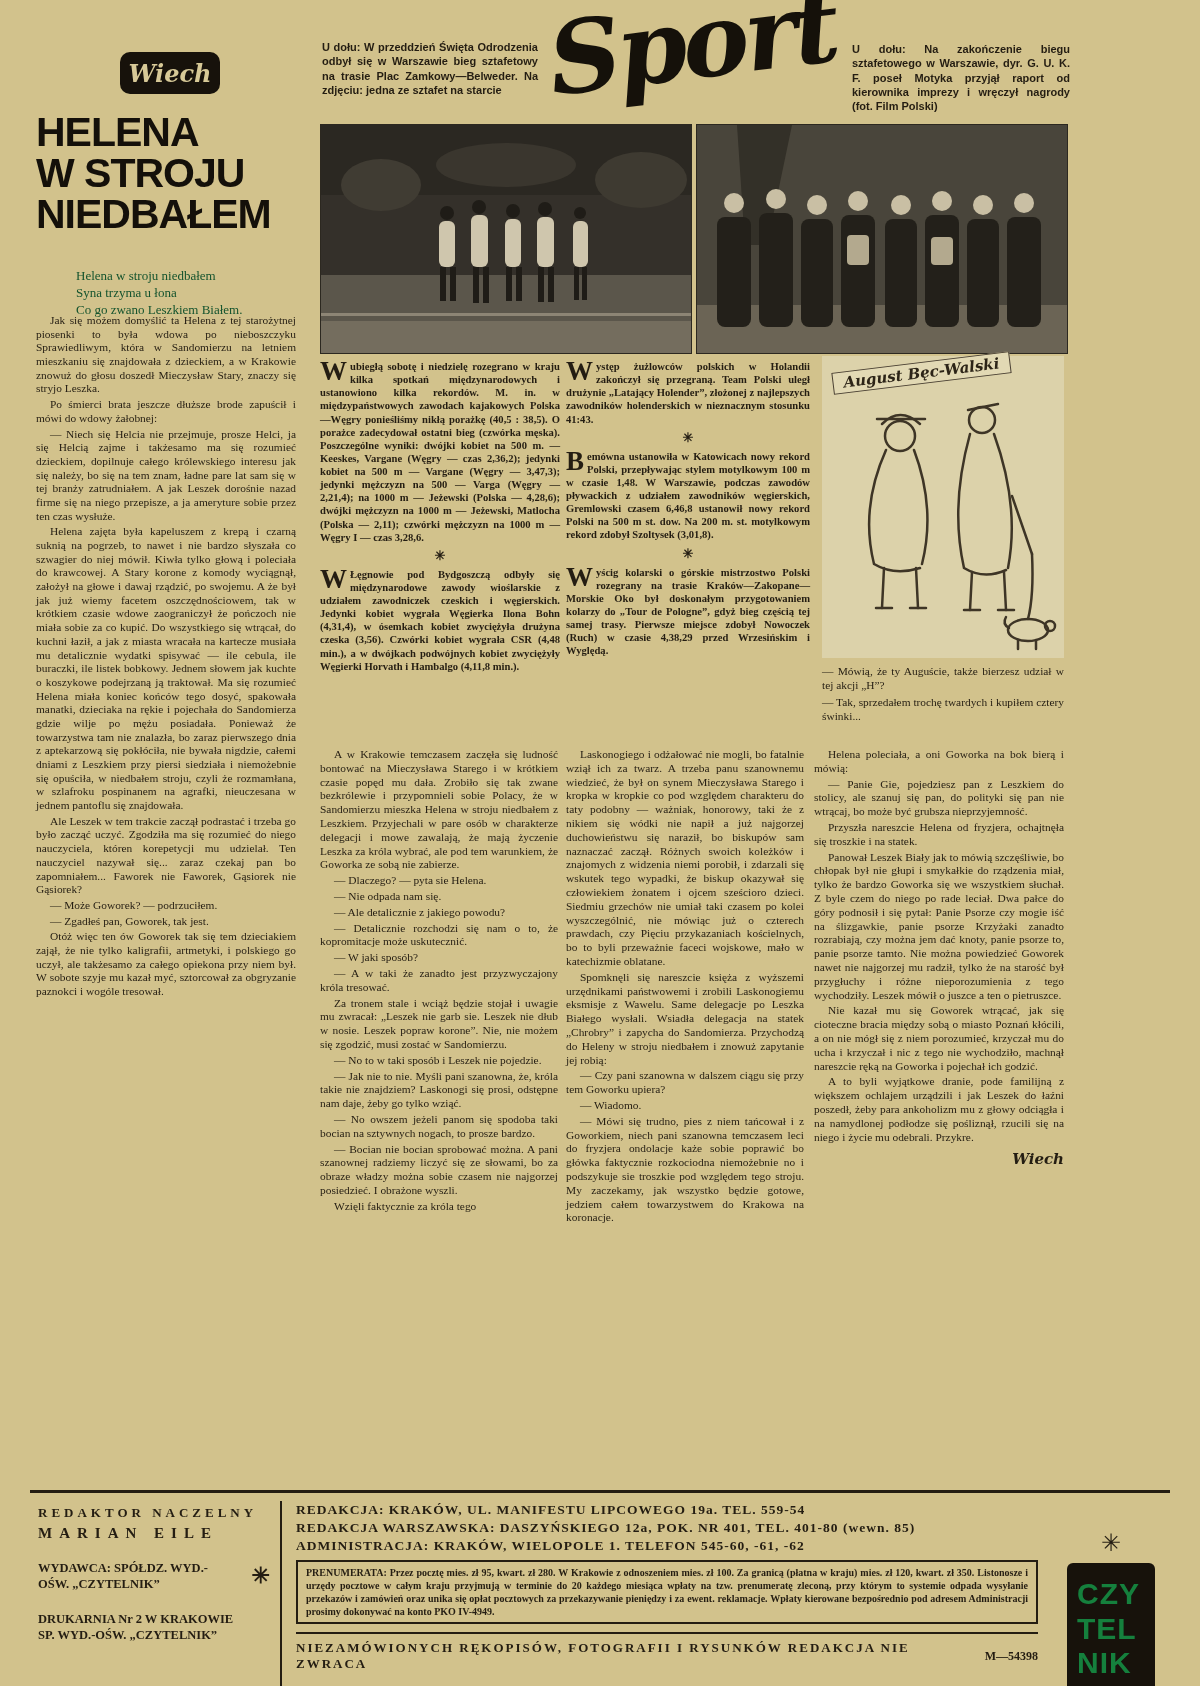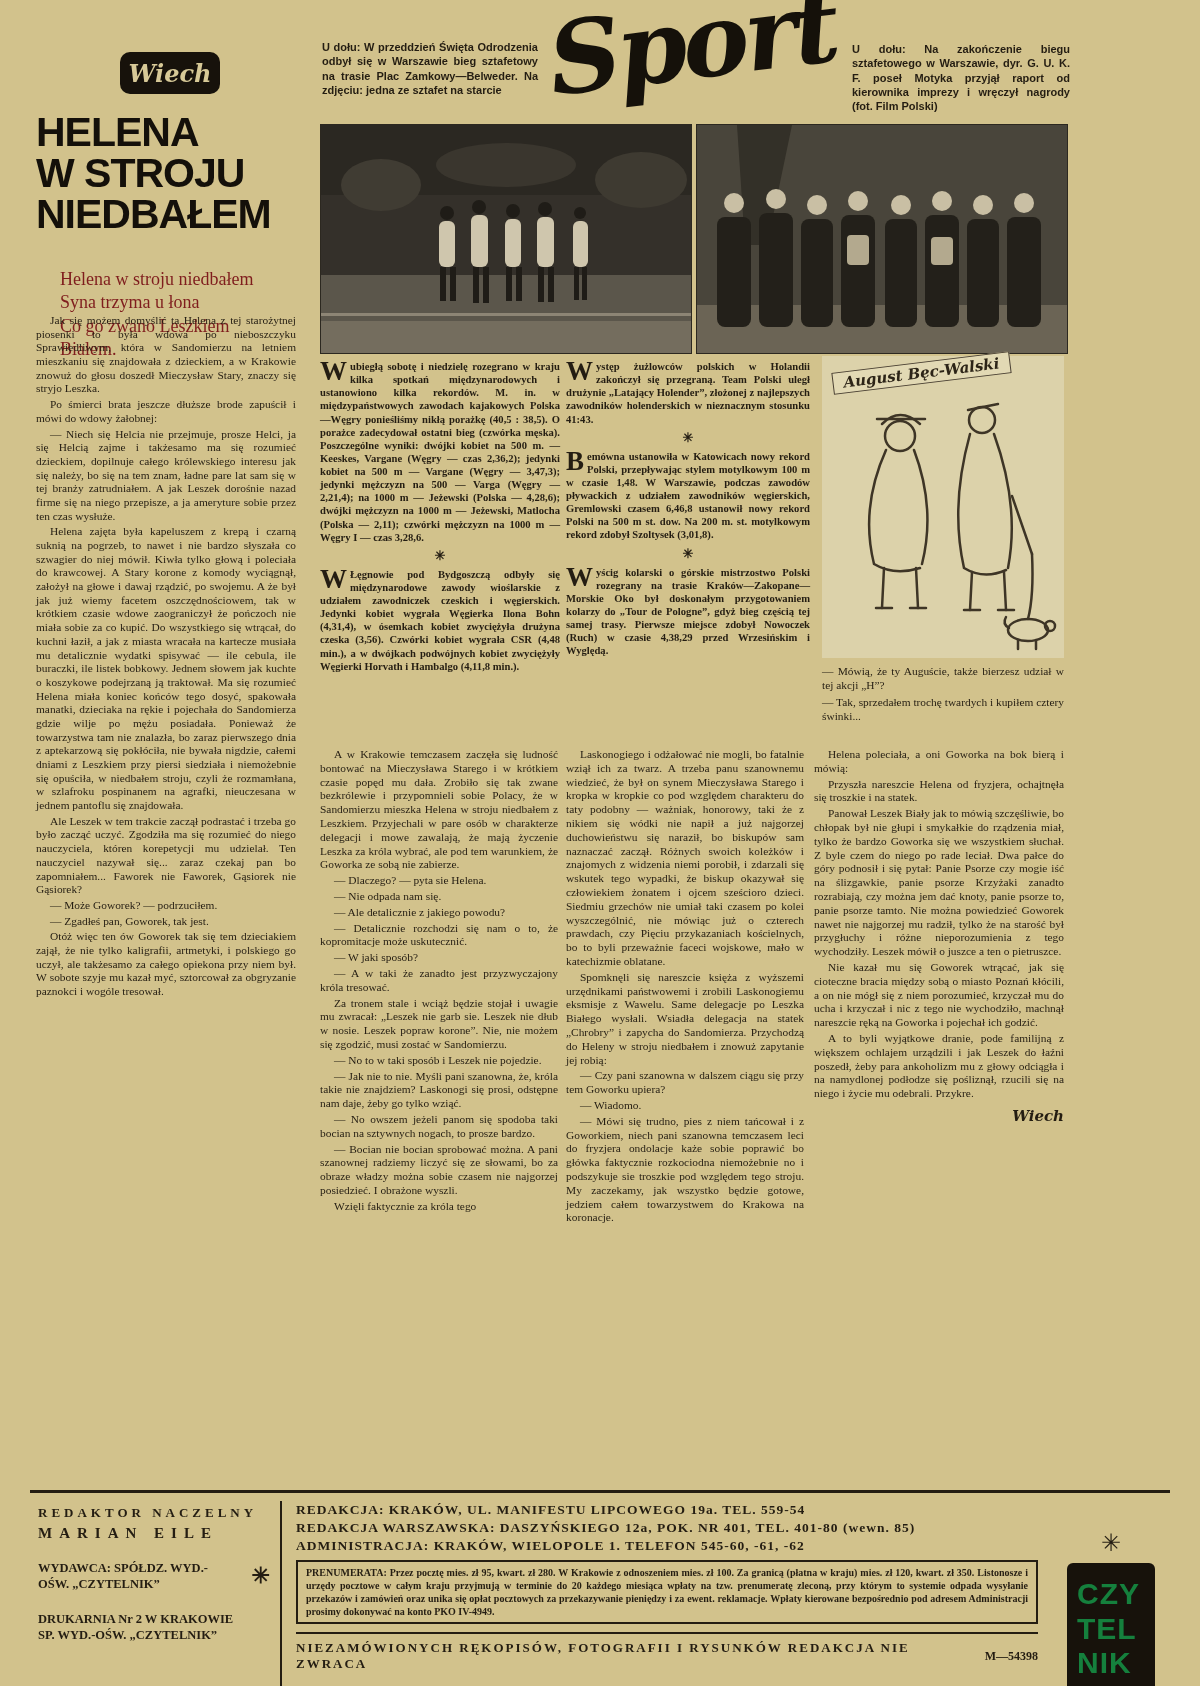--- a/index.html
+++ b/index.html
@@ -4,21 +4,21 @@
 <style>
   html,body{margin:0;padding:0;background:#6f6a5c;}
   .page{position:relative;width:1200px;height:1686px;margin:0 auto;background:#d2c28c;
         font-family:"Liberation Serif", serif;color:#241d12;overflow:hidden;}
   
   .wiech-box{position:absolute;left:120px;top:52px;width:100px;height:42px;background:#17120b;
              color:#d7c997;border-radius:10px;display:flex;align-items:center;justify-content:center;
              font-family:"DejaVu Serif", serif;font-style:italic;font-weight:bold;font-size:24px;}
   .headline{position:absolute;left:36px;top:112px;width:256px;font-family:"Liberation Sans", sans-serif;
             font-weight:bold;color:#14100a;font-size:41px;line-height:1.0;letter-spacing:-1px;}
-  .poem{position:absolute;left:60px;top:268px;width:230px;font-size:18px;line-height:1.3;color:#7f1d1d;}
+  .poem{position:absolute;left:76px;top:268px;width:230px;font-size:13px;line-height:1.3;color:#14532d;}
   .left-article{position:absolute;left:36px;top:314px;width:260px;font-size:11.4px;line-height:1.2;
                 text-align:justify;}
   .bp{margin:0 0 2px 0;text-indent:14px;}
   
   .caption{position:absolute;font-family:"Liberation Sans", sans-serif;font-weight:bold;font-size:11px;
            line-height:1.3;text-align:justify;color:#241d12;}
   .caption-left{left:322px;top:40px;width:216px;}
   .caption-right{left:852px;top:42px;width:218px;}
   .sport-logo{position:absolute;left:548px;top:-18px;width:320px;font-family:"DejaVu Serif", serif;
               font-style:italic;font-weight:bold;font-size:100px;color:#15110a;transform:rotate(-7deg);
@@ -236,20 +236,21 @@
   </div>
   <div class="story-col story-col2">
     <p class="bp">Laskonogiego i odżałować nie mogli, bo fatalnie wziął ich za twarz. A trzeba panu szanownemu wiedzieć, że był on synem Mieczysława Starego i kropka w kropkie co pod względem charakteru do taty podobny — ważniak, honorowy, taki że z nikiem się wódki nie napił a już najgorzej duchowieństwu się naraził, bo biskupów sam naznaczać zaczął. Różnych swoich koleżków i znajomych z widzenia niemi porobił, i zdarzali się wskutek tego wypadki, że biskup okazywał się człowiekiem żonatem i ojcem sześcioro dzieci. Siedmiu grzechów nie umiał taki czasem po kolei wyszczególnić, nie mówiąc już o czterech prawdach, czy Pięciu przykazaniach kościelnych, bo to byli przeważnie faceci wojskowe, mało w katechizmie oblatane.</p>
     <p class="bp">Spomknęli się nareszcie księża z wyższemi urzędnikami państwowemi i zrobili Laskonogiemu eksmisje z Wawelu. Same delegacje po Leszka Białego wysłali. Wsiadła delegacja na statek „Chrobry” i zapycha do Sandomierza. Przychodzą do Heleny w stroju niedbałem i znowuż zapytanie jej robią:</p>
     <p class="bp">— Czy pani szanowna w dalszem ciągu się przy tem Goworku upiera?</p>
     <p class="bp">— Wiadomo.</p>
     <p class="bp">— Mówi się trudno, pies z niem tańcował i z Goworkiem, niech pani szanowna temczasem leci do fryzjera ondolacje każe sobie poprawić bo główka faktycznie rozkociodna niemożebnie no i podszykuje sie troszkie pod względem tego stroju. My zaczekamy, jak wszystko będzie gotowe, jedziem całem towarzystwem do Krakowa na koronacje.</p>
   </div>
   <div class="story-col story-col3">
     <p class="bp">Helena poleciała, a oni Goworka na bok bierą i mówią:</p>
+    <p class="bp">— Panie Gie, pojedziesz pan z Leszkiem do stolicy, ale szanuj się pan, do polityki się pan nie wtrącaj, bo może być grubsza nieprzyjemność.</p>
     <p class="bp">Przyszła nareszcie Helena od fryzjera, ochajtnęła się troszkie i na statek.</p>
     <p class="bp">Panował Leszek Biały jak to mówią szczęśliwie, bo chłopak był nie głupi i smykałkie do rządzenia miał, tylko że bardzo Goworka się we wszystkiem słuchał. Z byle czem do niego po rade leciał. Dwa pałce do góry podnosił i się pytał: Panie Psorze czy mogie iść na ślizgawkie, panie psorze Krzyżaki zanadto rozrabiają, czy można jem dać knoty, panie psorze to, panie psorze tamto. Nie można powiedzieć Goworek nawet nie najgorzej mu radził, tylko że na starość był przygłuchy i różne nieporozumienia z tego wychodziły. Leszek mówił o juszce a ten o pietruszce.</p>
     <p class="bp">Nie kazał mu się Goworek wtrącać, jak się cioteczne bracia między sobą o miasto Poznań kłócili, a on nie mógł się z niem porozumieć, krzyczał mu do ucha i krzyczał i nic z tego nie wychodziło, machnął nareszcie ręką na Goworka i pojechał ich godzić.</p>
     <p class="bp">A to byli wyjątkowe dranie, pode familijną z większem ochlajem urządzili i jak Leszek do łaźni poszedł, żeby para ankoholizm mu z głowy odciągła i na namydlonej podłodze się pośliznął, rzucili się na niego i życie mu odebrali. Przykre.</p>
     <div class="signature">Wiech</div>
   </div>
 
   <div class="footer">
     <div class="f-left">
       <div class="f-editor-title">REDAKTOR NACZELNY</div>

